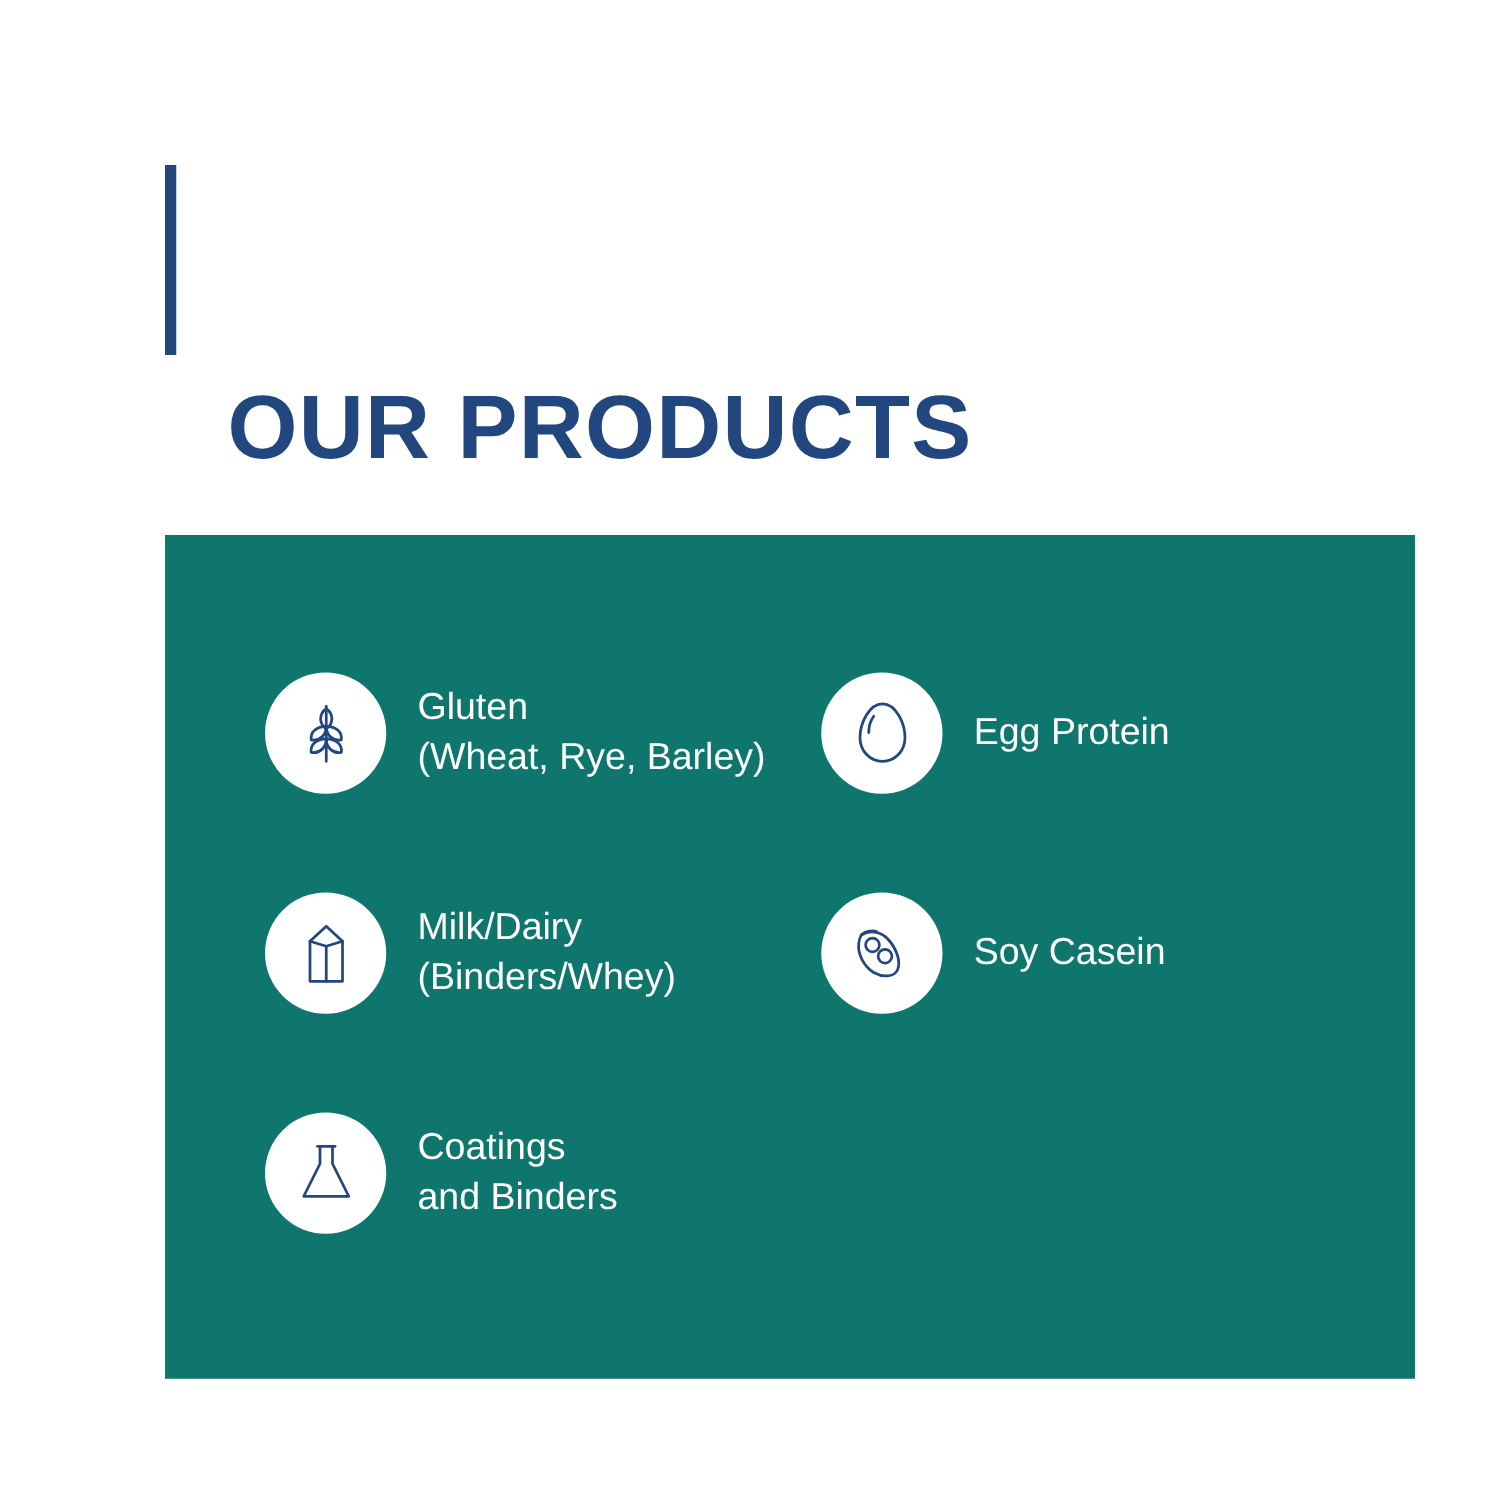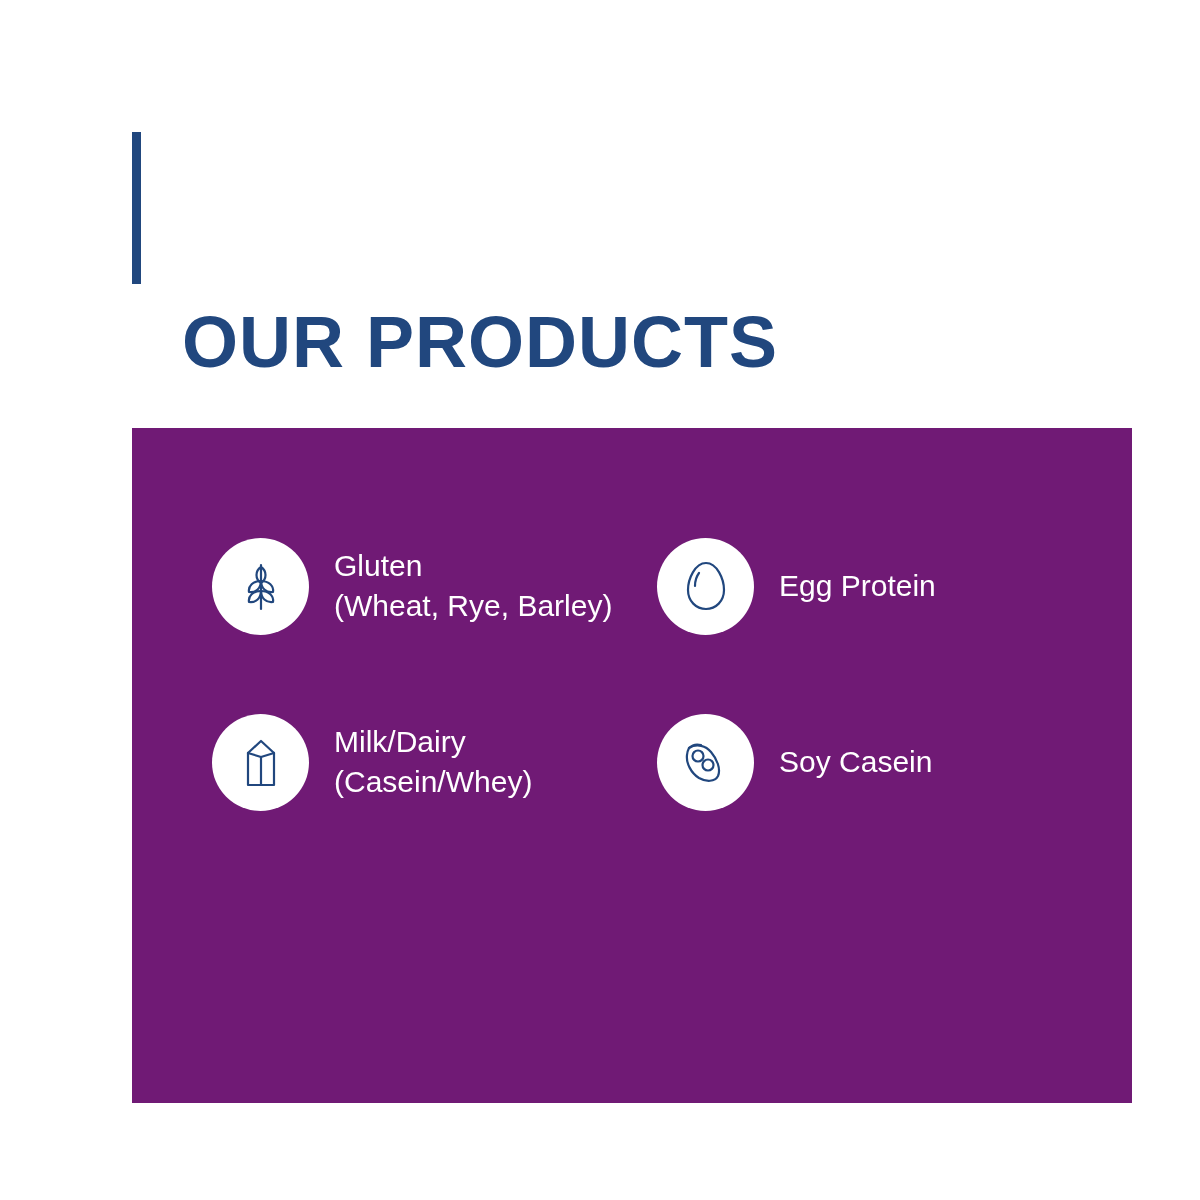--- a/index.html
+++ b/index.html
@@ -48,21 +48,21 @@
     display: block;
   }
 
   
   .panel {
     position: absolute;
     left: 100px;
     top: 428px;
     width: 1000px;
     height: 675px;
-    background: #701a75;
+    background: #0f766e;
   }
   .grid {
     position: absolute;
     left: 80px;
     top: 100px;
     width: 860px;
     display: grid;
     grid-template-columns: 415px 415px;
     grid-column-gap: 30px;
     grid-row-gap: 60px;
@@ -137,32 +137,42 @@
 
       <div class="item">
         <div class="icon-circle">
           <svg width="62" height="62" viewBox="0 0 62 62" fill="none" stroke="#21477e" stroke-width="2.2" stroke-linecap="round" stroke-linejoin="round">
             <path d="M18 22 L18 54 L44 54 L44 22 L31 10 L18 22 Z"></path>
             <path d="M18 22 L31 26 L44 22"></path>
             <path d="M31 26 L31 54"></path>
           </svg>
         </div>
         <div class="item-label">Milk/Dairy
-(Casein/Whey)</div>
+(Binders/Whey)</div>
       </div>
 
 
       <div class="item">
         <div class="icon-circle">
           <svg width="62" height="62" viewBox="0 0 62 62" fill="none" stroke="#21477e" stroke-width="2.2" stroke-linecap="round" stroke-linejoin="round">
             <path d="M14 17 C22 12 31 15 36 21 C42 28 46 38 43 45 C40 51 31 51 24 47 C16 42 11 32 12 24 C12 21 13 19 14 17 Z"></path>
             <circle cx="23" cy="25" r="5.5"></circle>
             <circle cx="33" cy="34" r="5.5"></circle>
             <path d="M14 17 C17 14 22 13 26 14"></path>
           </svg>
         </div>
         <div class="item-label">Soy Casein</div>
       </div>
 
+      <div class="item">
+        <div class="icon-circle">
+          <svg width="62" height="62" viewBox="0 0 62 62" fill="none" stroke="#21477e" stroke-width="2.2" stroke-linecap="round" stroke-linejoin="round">
+            <path d="M24 10 L38 10"></path>
+            <path d="M26 10 L26 24 L13 50 L49 50 L36 24 L36 10"></path>
+          </svg>
+        </div>
+        <div class="item-label">Coatings
+and Binders</div>
+      </div>
 
     </div>
   </div>
 </div>
 
 </body></html>

